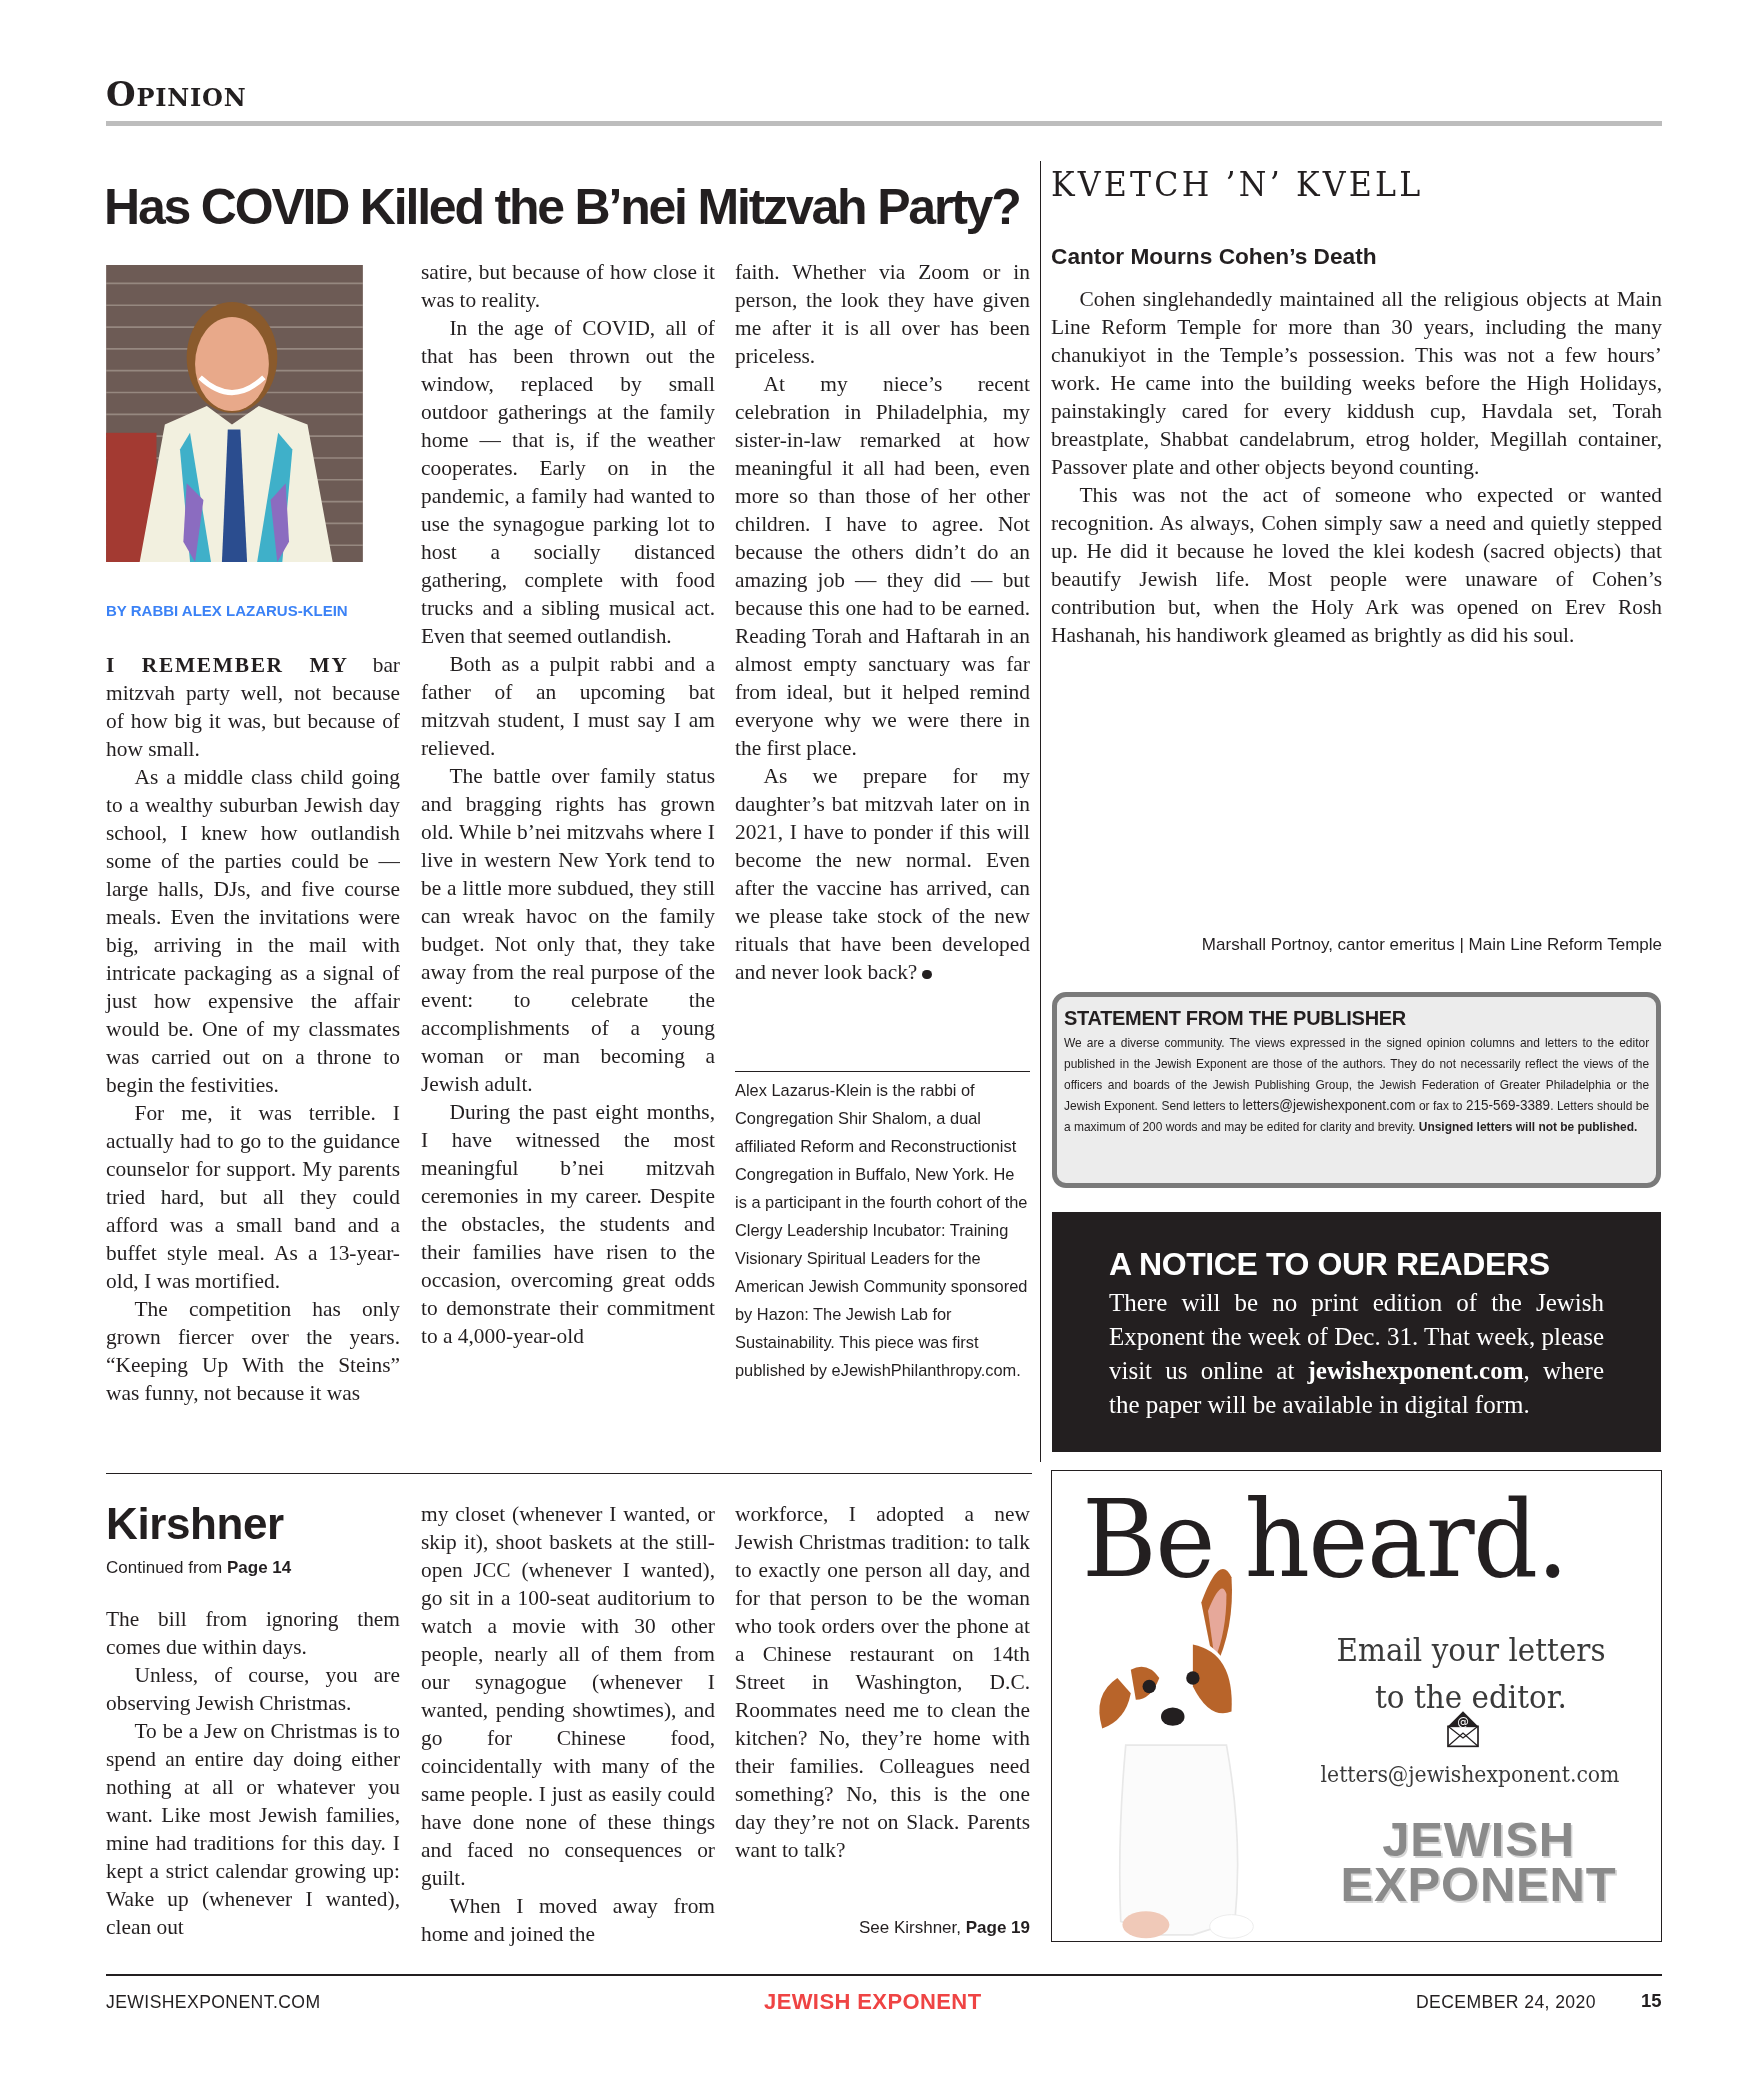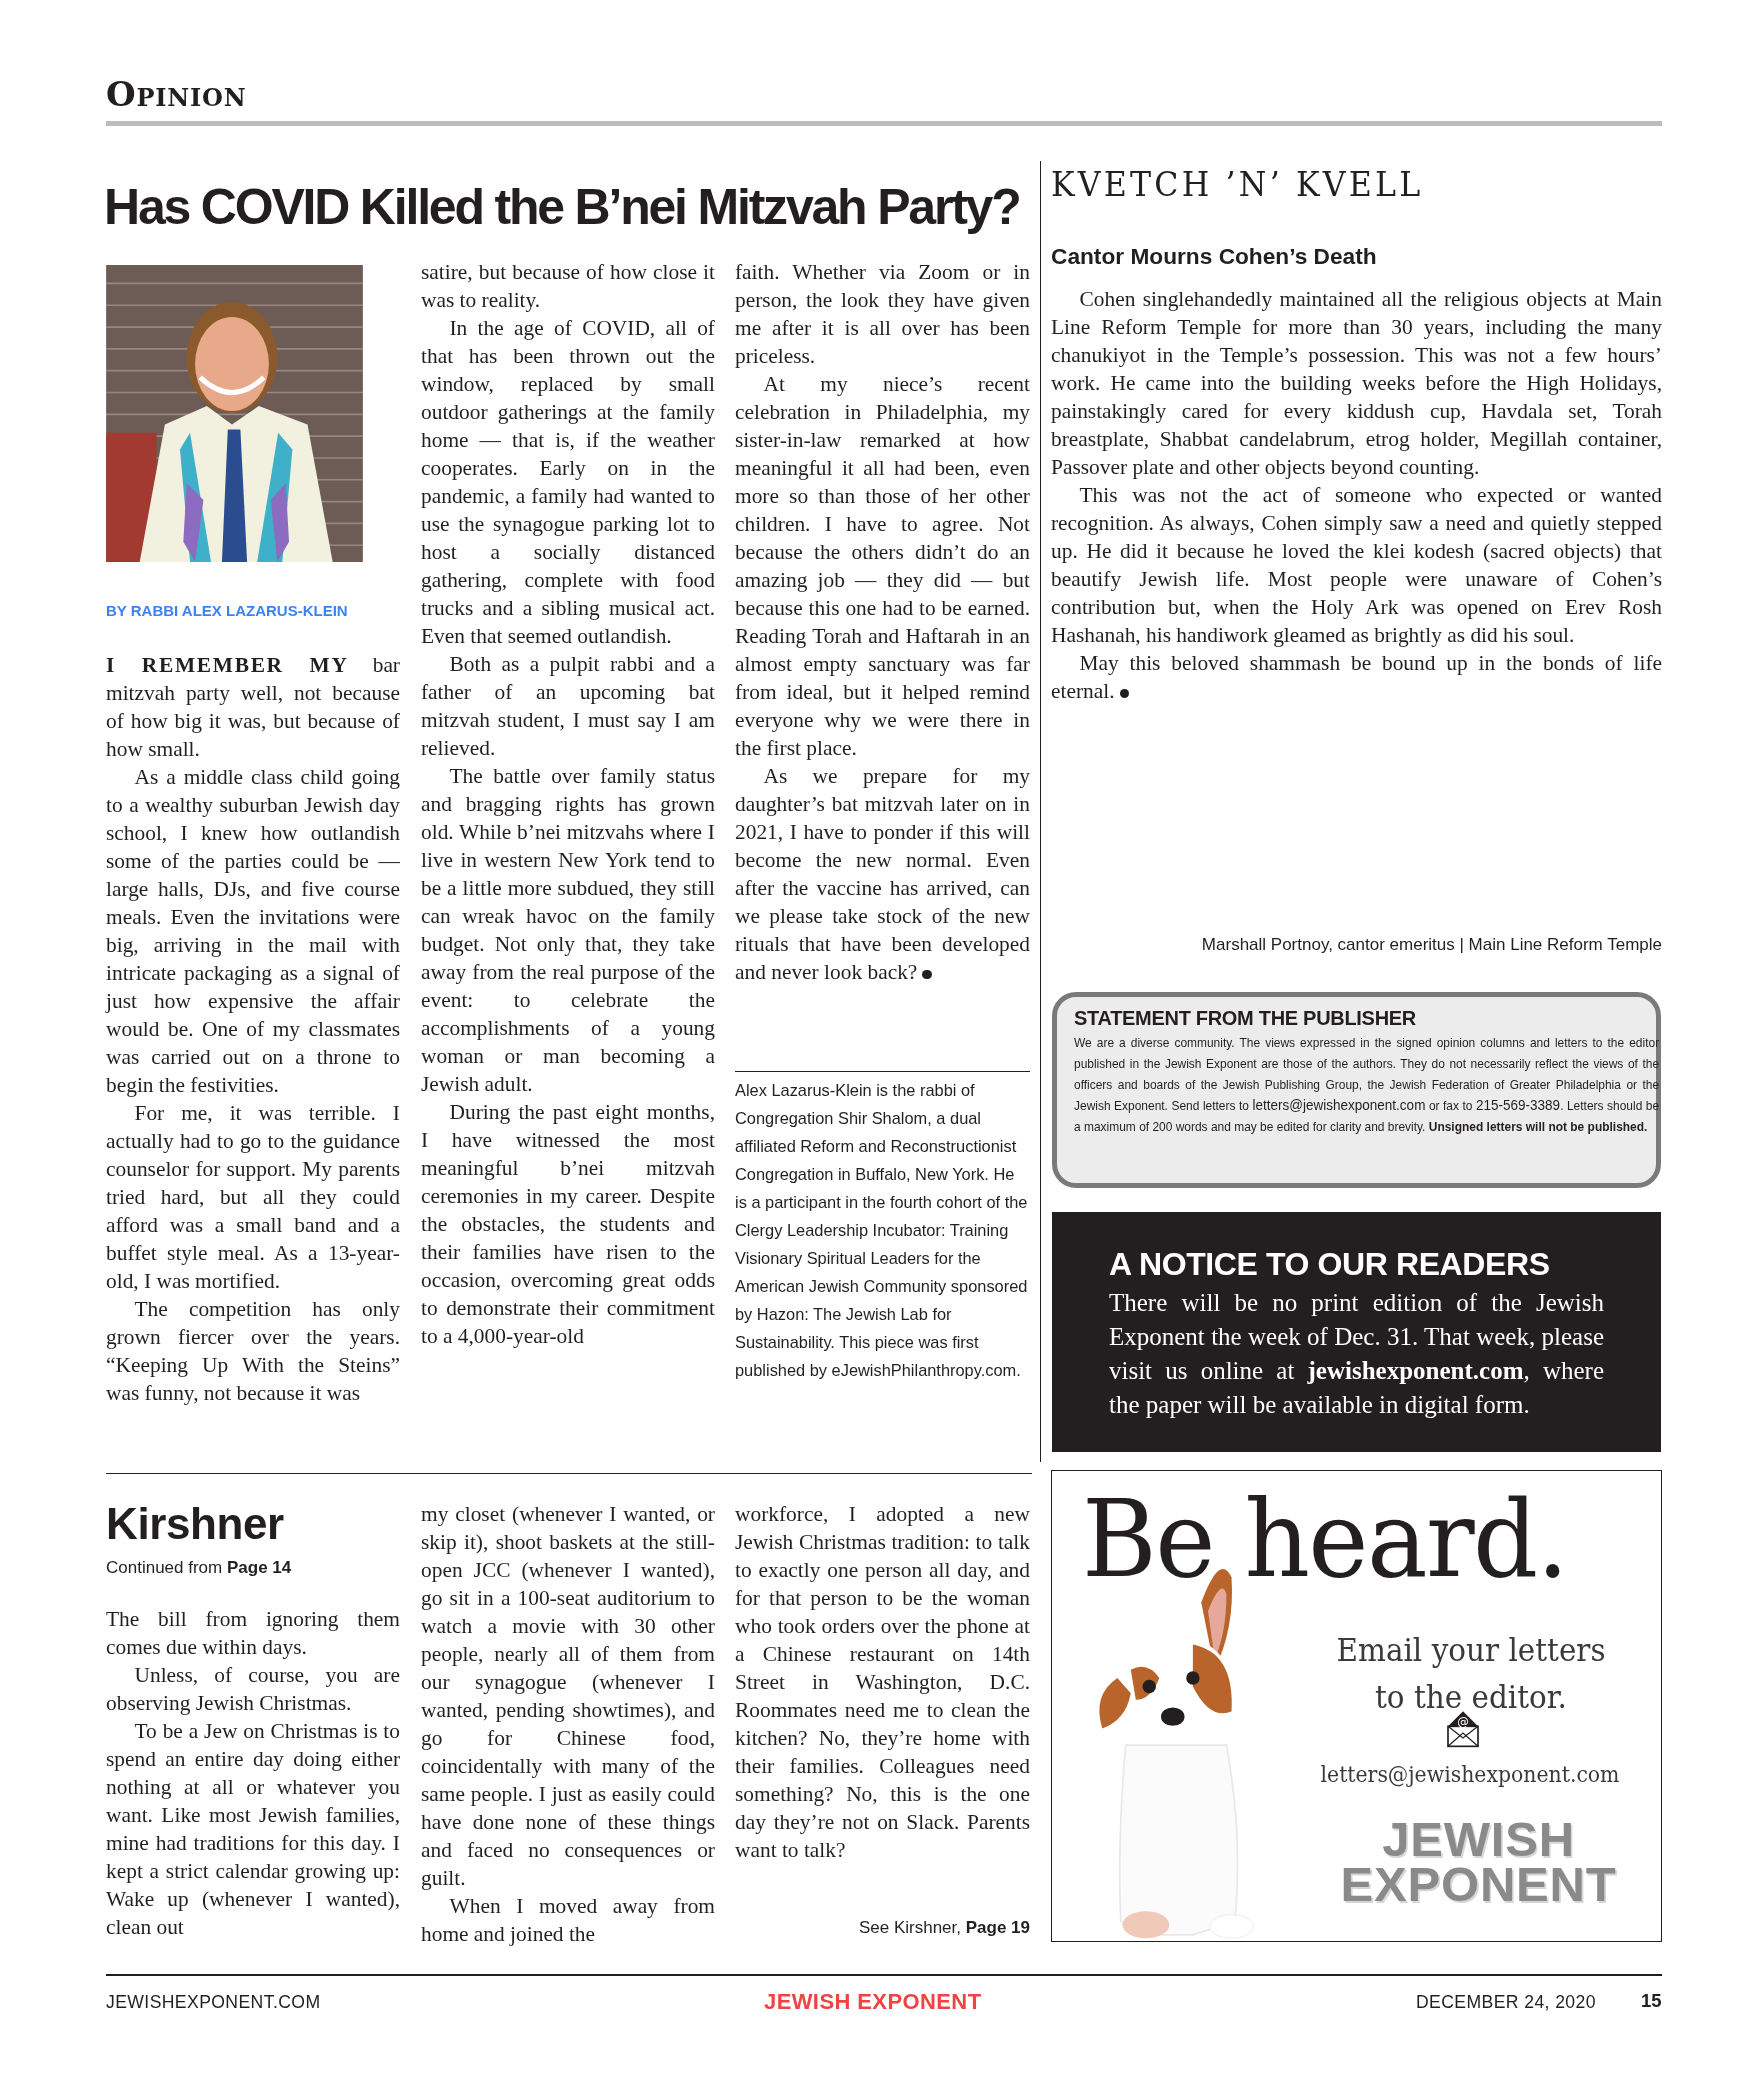--- a/index.html
+++ b/index.html
@@ -53,21 +53,21 @@
   .kk-body { position: absolute; left: 1051px; top: 285px; width: 611px; font-size: 21.4px; line-height: 28px; text-align: justify; }
   .kk-body p { text-indent: 28.5px; }
   .kk-body p.noindent { text-indent: 0; }
   .kk-sig {
     position: absolute; left: 1051px; top: 935px; width: 611px; text-align: right;
     font-family: "Liberation Sans", sans-serif; font-size: 17px; color: #231f20;
   }
 
   .publisher-box {
     position: absolute; left: 1052px; top: 992px; width: 609px; height: 196px;
-    border: 5px solid #7a7a7a; border-radius: 24px; background: #ececec; padding: 10px 17px;
+    border: 5px solid #7a7a7a; border-radius: 14px; background: #ececec; padding: 10px 7px;
   }
   .publisher-title { font-family: "Liberation Sans", sans-serif; font-weight: bold; font-size: 20px; letter-spacing: -0.3px; color: #231f20; margin-bottom: 1.7px; }
   .publisher-text {
     font-family: "Liberation Sans", sans-serif; font-size: 13px; line-height: 21px; text-align: justify; color: #231f20;
     transform: scaleX(0.92); transform-origin: left; width: 636px;
   }
   .publisher-text b { font-weight: bold; }
   .publisher-text .mid { font-size: 14.7px; }
 
   .notice-box { position: absolute; left: 1052px; top: 1212px; width: 609px; height: 240px; background: #231f20; padding: 34px 57px; color: #ffffff; }
@@ -164,21 +164,20 @@
 </div>
 
 <div class="bio-rule"></div>
 <div class="bio">Alex Lazarus-Klein is the rabbi of Congregation Shir Shalom, a dual affiliated Reform and Reconstructionist Congregation in Buffalo, New York. He is a participant in the fourth cohort of the Clergy Leadership Incubator: Training Visionary Spiritual Leaders for the American Jewish Community sponsored by Hazon: The Jewish Lab for Sustainability. This piece was first published by eJewishPhilanthropy.com.</div>
 
 <h2 class="kk-title">KVETCH ’N’ KVELL</h2>
 <h3 class="kk-head">Cantor Mourns Cohen’s Death</h3>
 <div class="kk-body">
   <p>Cohen singlehandedly maintained all the religious objects at Main Line Reform Temple for more than 30 years, including the many chanukiyot in the Temple’s possession. This was not a few hours’ work. He came into the building weeks before the High Holidays, painstakingly cared for every kiddush cup, Havdala set, Torah breastplate, Shabbat candelabrum, etrog holder, Megillah container, Passover plate and other objects beyond counting.</p>
   <p>This was not the act of someone who expected or wanted recognition. As always, Cohen simply saw a need and quietly stepped up. He did it because he loved the klei kodesh (sacred objects) that beautify Jewish life. Most people were unaware of Cohen’s contribution but, when the Holy Ark was opened on Erev Rosh Hashanah, his handiwork gleamed as brightly as did his soul.</p>
-  <p><span>May this beloved shammash be bound up in the bonds of life eternal.</span><span class="endmark"></span></p>
 </div>
 <div class="kk-sig">Marshall Portnoy, cantor emeritus | Main Line Reform Temple</div>
 
 <div class="publisher-box">
   <div class="publisher-title">STATEMENT FROM THE PUBLISHER</div>
   <div class="publisher-text"><span>We are a diverse community. The views expressed in the signed opinion columns and letters to the editor published in the Jewish Exponent are those of the authors. They do not necessarily reflect the views of the officers and boards of the Jewish Publishing Group, the Jewish Federation of Greater Philadelphia or the Jewish Exponent. Send letters to </span><span class="mid">letters@jewishexponent.com</span><span> or fax to </span><span class="mid">215-569-3389</span><span>. Letters should be a maximum of 200 words and may be edited for clarity and brevity. </span><b>Unsigned letters will not be published.</b></div>
 </div>
 
 <div class="notice-box">
   <div class="notice-title">A NOTICE TO OUR READERS</div>

